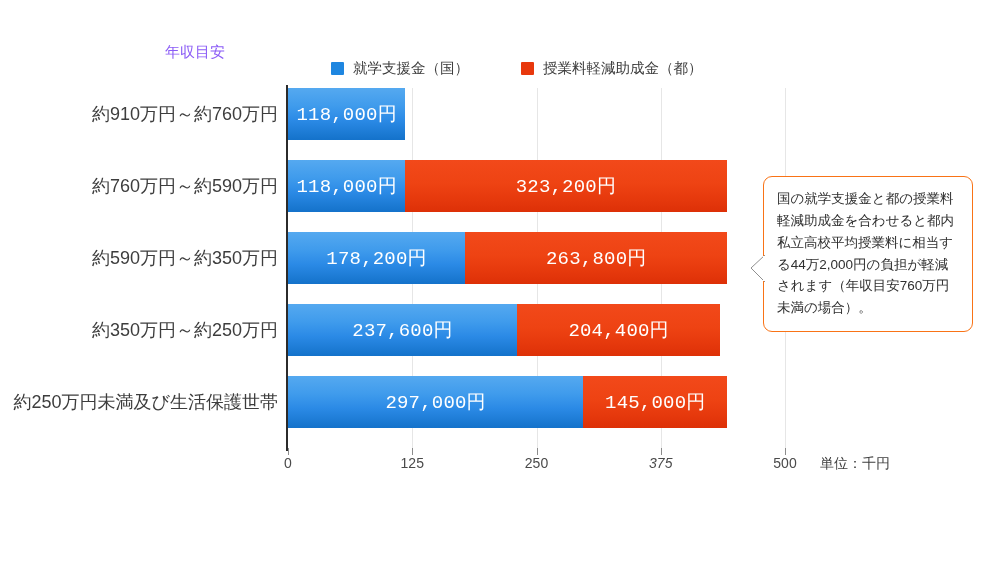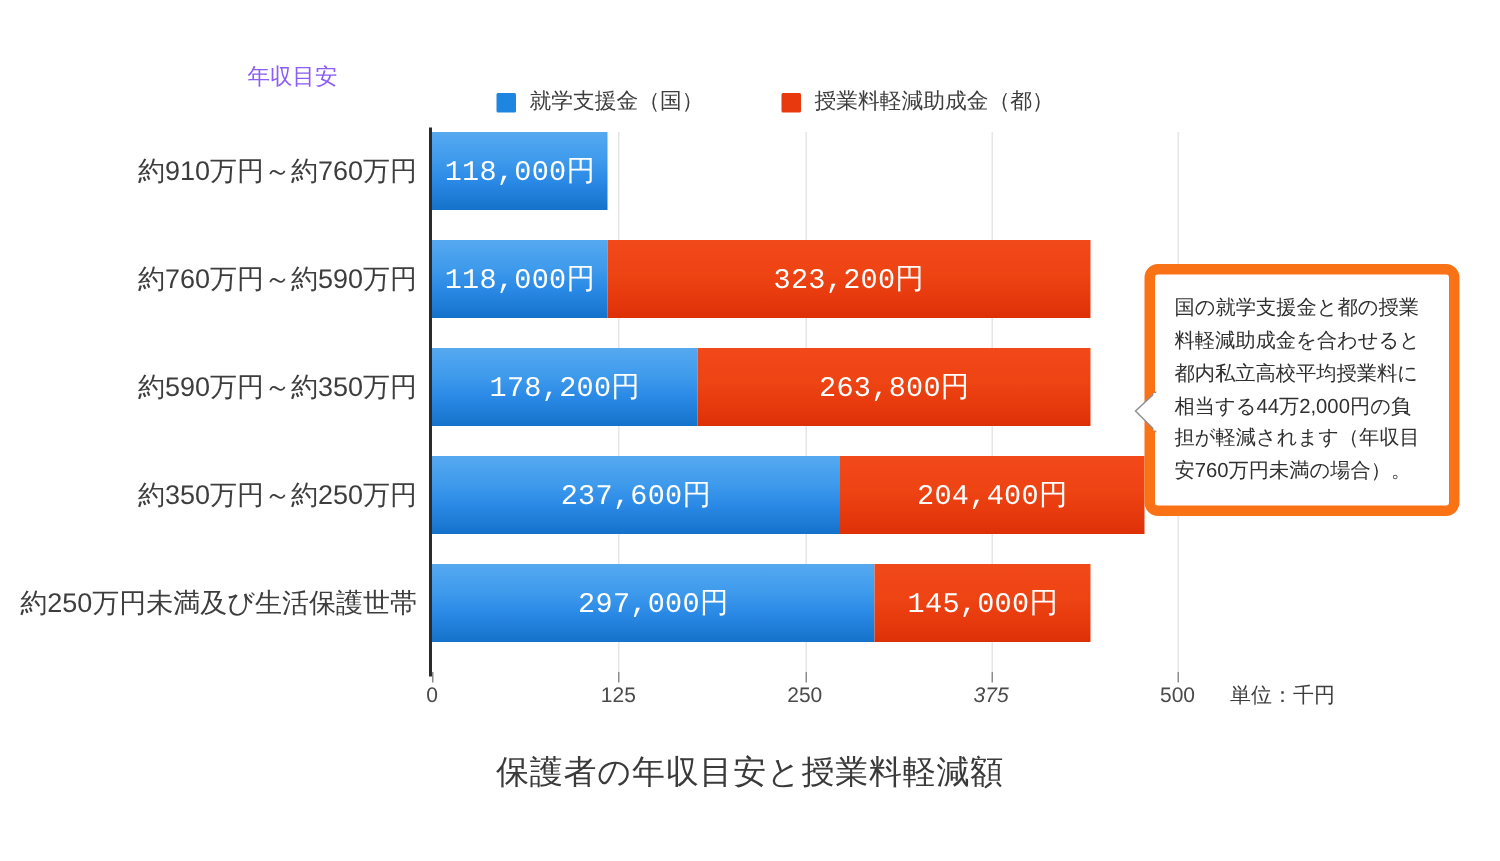--- a/index.html
+++ b/index.html
@@ -151,21 +151,21 @@
     white-space: nowrap;
   }
 
   
   .callout {
     position: absolute;
     left: 763px;
     top: 176px;
     width: 210px;
     box-sizing: border-box;
-    border: 7px solid #f97316;
+    border: 1px solid #f97316;
     border-radius: 9px;
     background: #ffffff;
     padding: 11px 13px 12px 13px;
     font-size: 13.5px;
     line-height: 1.62;
     color: #2f2f2f;
     text-align: left;
   }
   .callout-tail {
     position: absolute;
@@ -244,21 +244,21 @@
         </div>
         <div class="bar-row" style="top: 144px; height: 52px;">
           <div class="seg seg-blue" style="width: 177.131px;">
             <span class="seg-value">178,200円</span>
           </div>
           <div class="seg seg-red" style="width: 262.217px;">
             <span class="seg-value">263,800円</span>
           </div>
         </div>
         <div class="bar-row" style="top: 216px; height: 52px;">
-          <div class="seg seg-blue" style="width: 272px;">
+          <div class="seg seg-blue" style="width: 229px;">
             <span class="seg-value">237,600円</span>
           </div>
           <div class="seg seg-red" style="width: 203.174px;">
             <span class="seg-value">204,400円</span>
           </div>
         </div>
         <div class="bar-row" style="top: 288px; height: 52px;">
           <div class="seg seg-blue" style="width: 295.218px;">
             <span class="seg-value">297,000円</span>
           </div>
@@ -281,15 +281,14 @@
   <div class="callout">
     <div class="callout-tail">
       <svg width="15" height="28" viewBox="0 0 15 28">
         <path d="M15,0 L1,13 L15,27" fill="#ffffff" stroke="#8f8f8f" stroke-width="1" stroke-linejoin="round"></path>
         <line x1="14" y1="1" x2="14" y2="26" stroke="#ffffff" stroke-width="2"></line>
       </svg>
     </div>
     <span>国の就学支援金と都の授業料軽減助成金を合わせると都内私立高校平均授業料に相当する44万2,000円の負担が軽減されます（年収目安760万円未満の場合）。</span>
   </div>
 
-  <div class="chart-title">保護者の年収目安と授業料軽減額</div>
 
 </div>
 
 </body></html>

